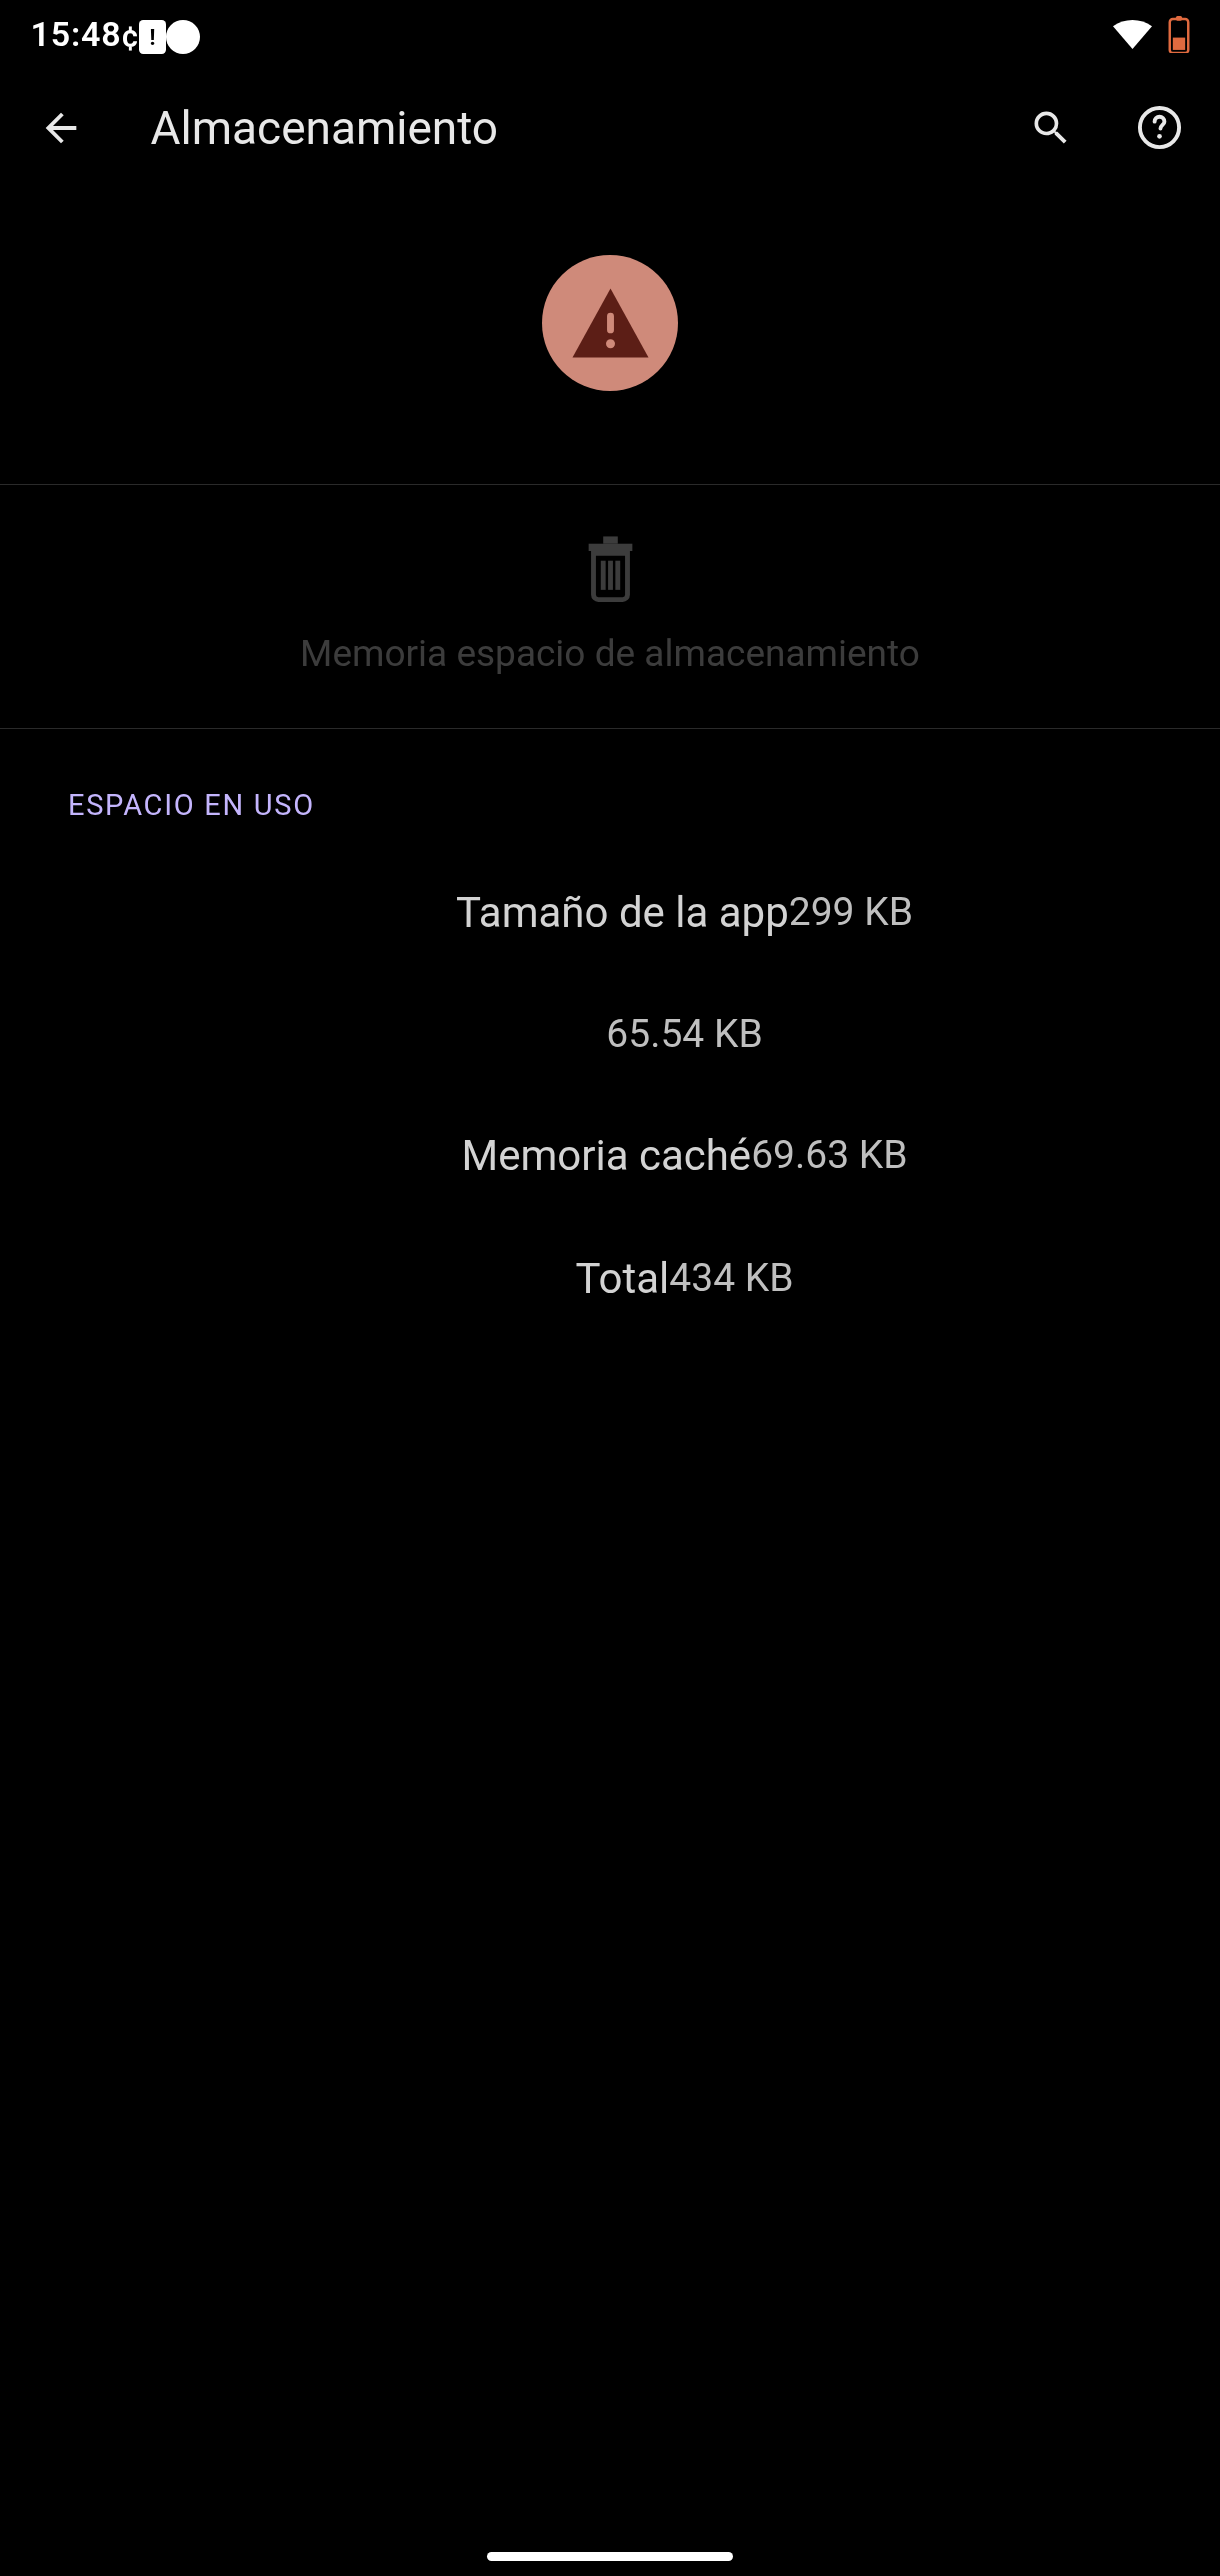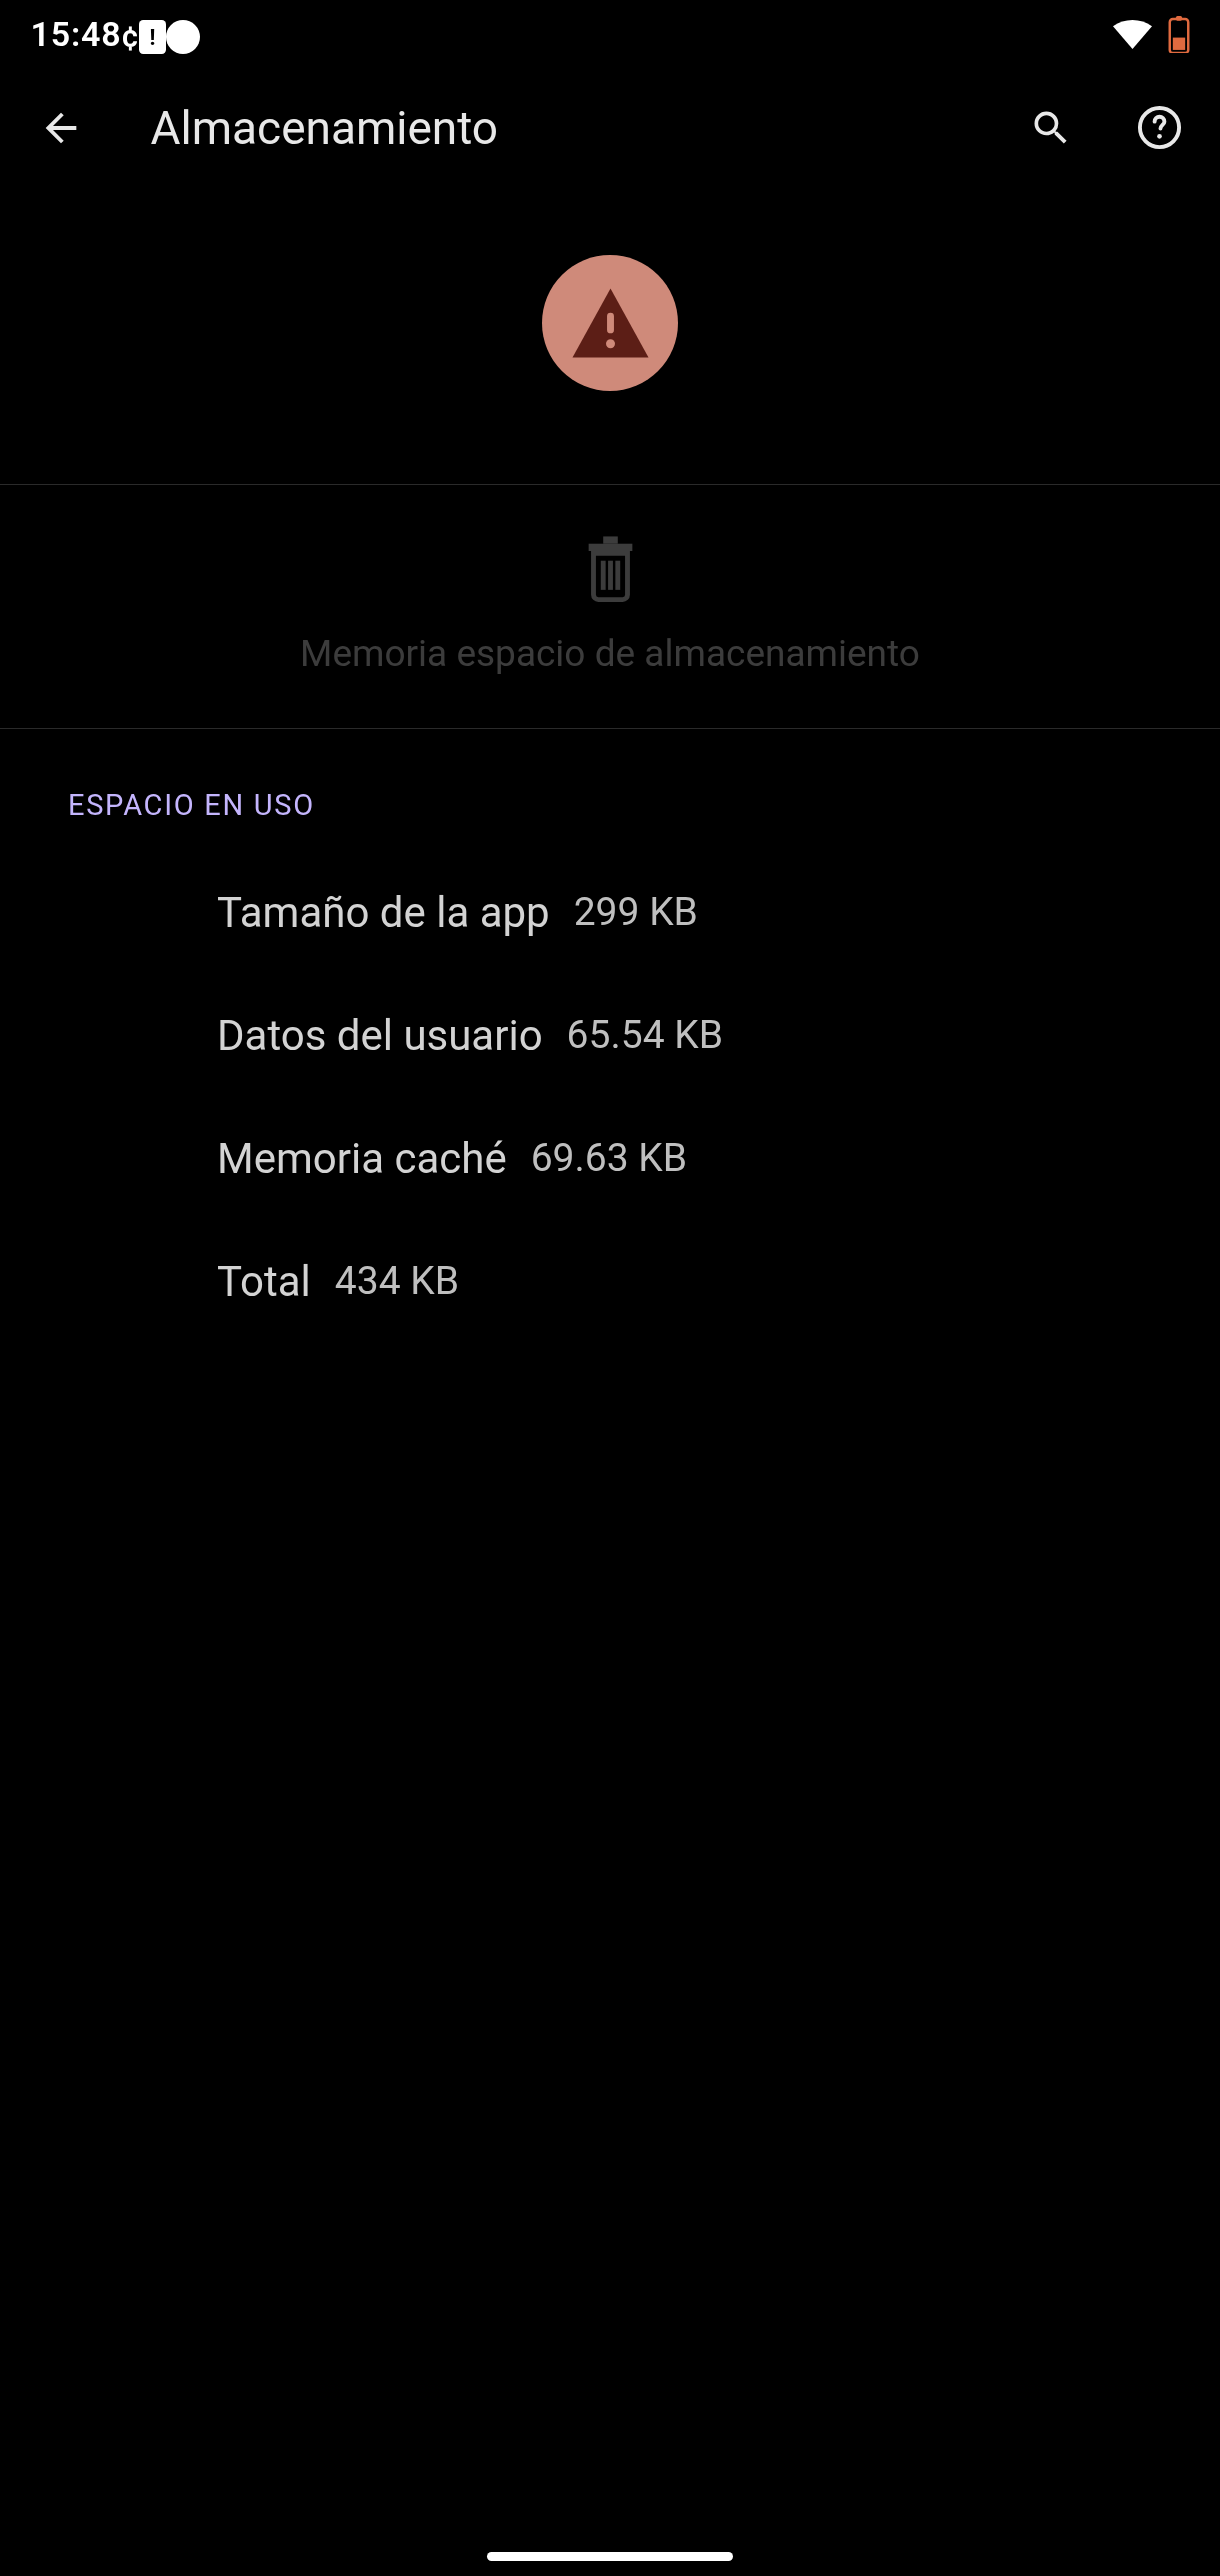--- a/index.html
+++ b/index.html
@@ -64,24 +64,23 @@
     text-align:center;
     gap:24px;
   }
   .action-icon { color:#3c3c3c; }
   .action-label { font-size:37px; color:#3c3c3c; line-height:1.35; }
 
   .section-header { padding: 59px 68px 29px; font-size:29px; letter-spacing:1.7px; color:#c4b5fd; }
 
   .row {
     display:flex;
-    justify-content:flex-start;
+    justify-content:center;
     align-items:center;
     padding: 37px 68px 37px 217px;
-    gap: 24px;
   }
   .row-label { font-size:42px; color:#d3d3d3; }
   .row-value { font-size:39px; color:#bfbfbf; }
 
   .navbar { position:absolute; bottom:15.3px; left:50%; transform:translateX(-50%); width:246px; height:8.5px; background:#fff; border-radius:5.1px; }
 </style>
 </head>
 <body>
 
 <div class="statusbar">
@@ -156,21 +155,20 @@
   </div>
 </div>
 
 <div class="section-header">ESPACIO EN USO</div>
 
 <div class="row">
   <span class="row-label">Tamaño de la app</span>
   <span class="row-value">299 KB</span>
 </div>
 <div class="row">
-  <span class="row-label">Datos del usuario</span>
   <span class="row-value">65.54 KB</span>
 </div>
 <div class="row">
   <span class="row-label">Memoria caché</span>
   <span class="row-value">69.63 KB</span>
 </div>
 <div class="row">
   <span class="row-label">Total</span>
   <span class="row-value">434 KB</span>
 </div>

